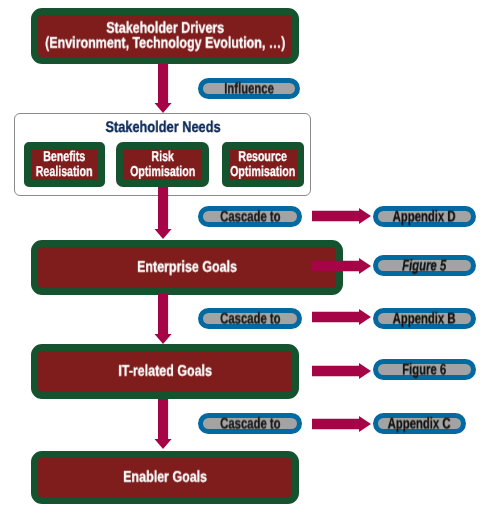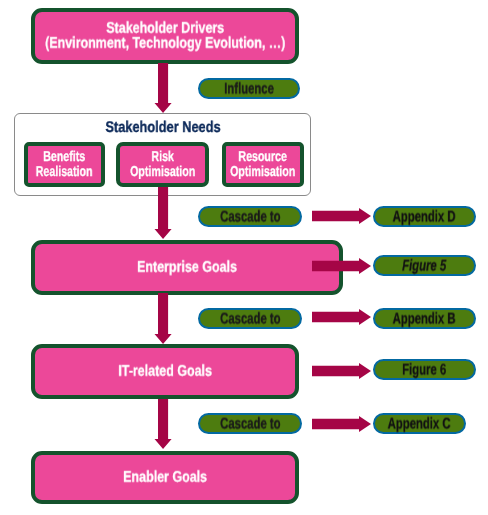--- a/index.html
+++ b/index.html
@@ -2,32 +2,32 @@
 <html><head>
 <meta charset="utf-8">
 <title>COBIT Goals Cascade</title>
 <style>
   html,body{margin:0;padding:0;}
   body{width:488px;height:515px;background:#ffffff;overflow:hidden;
        font-family:"Liberation Sans",sans-serif;
        -webkit-font-smoothing:antialiased;text-rendering:geometricPrecision;}
   #stage{position:relative;width:488px;height:515px;}
   .txt,.needs-title{will-change:transform;}
-  .blue-box{position:absolute;background:#ec4899;border:4px solid #14532d;border-radius:11px;
+  .blue-box{position:absolute;background:#7f1d1d;border:7px solid #14532d;border-radius:11px;
             box-sizing:border-box;
             display:flex;align-items:center;justify-content:center;text-align:center;}
   .blue-box .txt{color:#ffffff;font-weight:bold;font-size:15.5px;line-height:15.4px;
                  transform:translateY(-0.3px) scaleX(.805);white-space:nowrap;
                  -webkit-text-stroke:0.3px #ffffff;}
   .outer-box{position:absolute;border:1px solid #8a8a8a;border-radius:6px;background:#fff;
              box-sizing:border-box;}
   .needs-title{position:absolute;color:#0d2a5a;font-weight:bold;font-size:15.5px;line-height:15.5px;
                transform:scaleX(.825);white-space:nowrap;text-align:center;
                -webkit-text-stroke:0.35px #0d2a5a;}
-  .pill{position:absolute;background:#4d7c0f;border:2px solid #0369a1;border-radius:999px;
+  .pill{position:absolute;background:#a3a3a3;border:5px solid #0369a1;border-radius:999px;
         box-sizing:border-box;
         display:flex;align-items:center;justify-content:center;}
   .pill .txt{color:#1a1a1a;font-weight:bold;font-size:15.5px;line-height:15.5px;transform:translateY(0.5px) scaleX(.73);white-space:nowrap;
              -webkit-text-stroke:0.35px #1a1a1a;}
   .dark-pill .txt{color:#111;}
   .needs-item .txt{font-size:14.3px;line-height:14.2px;transform:translateY(0px) scaleX(.745);}
   .needs-item > div{margin-top:0px;}
   svg.arrow{position:absolute;overflow:visible;}
 </style>
 </head>

